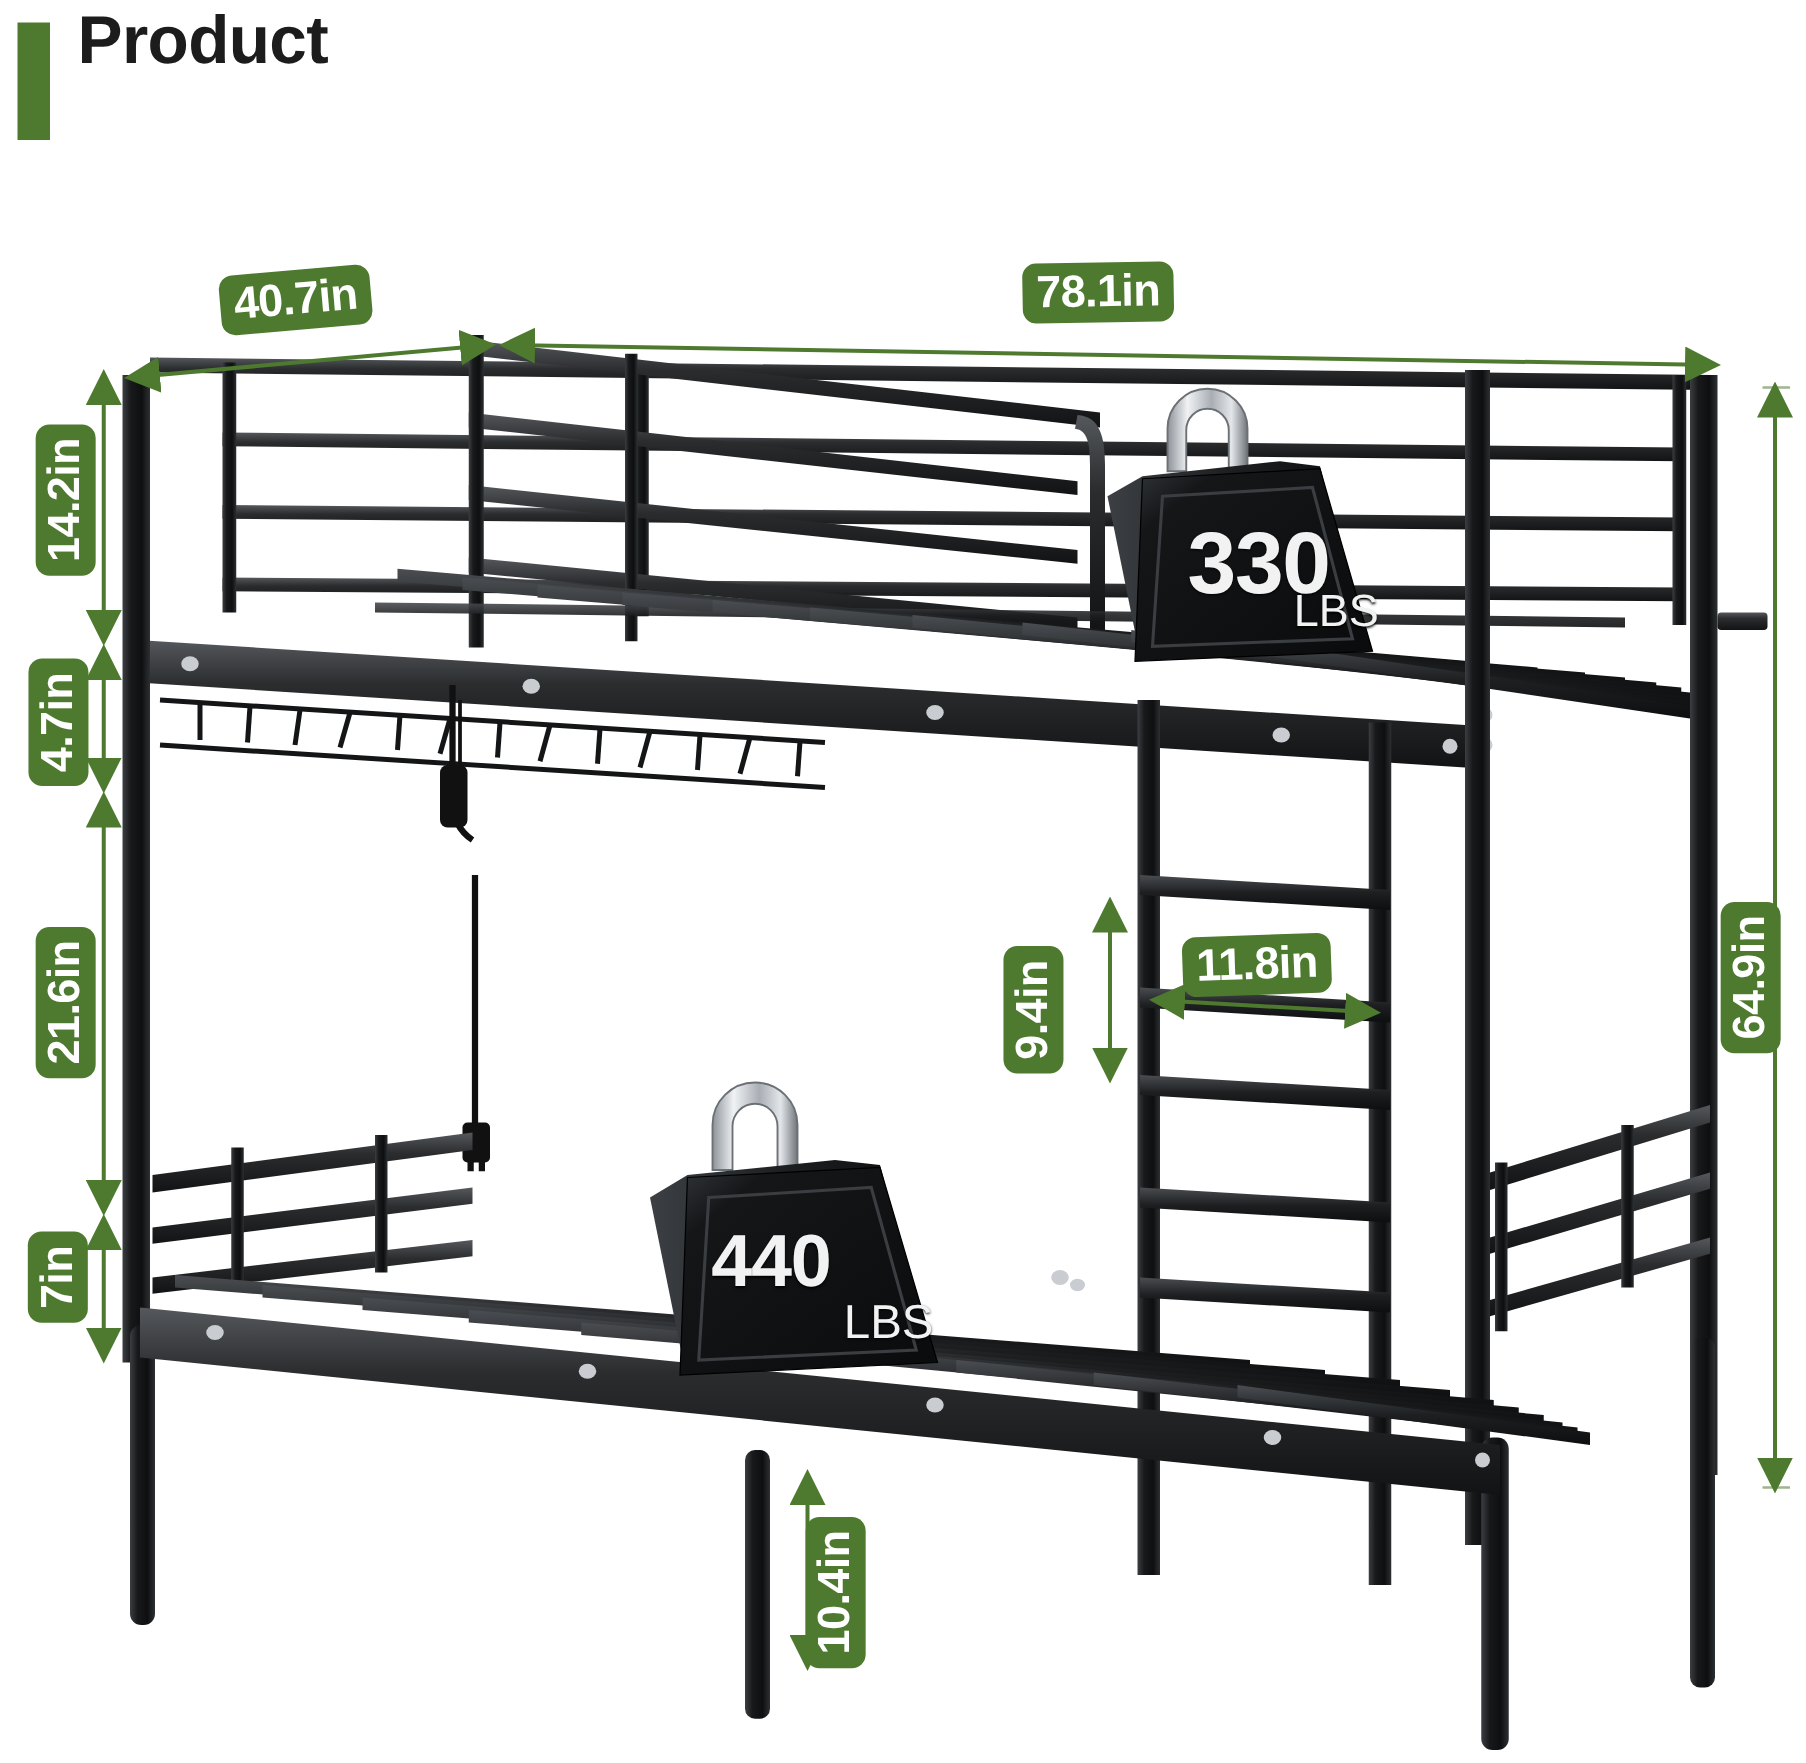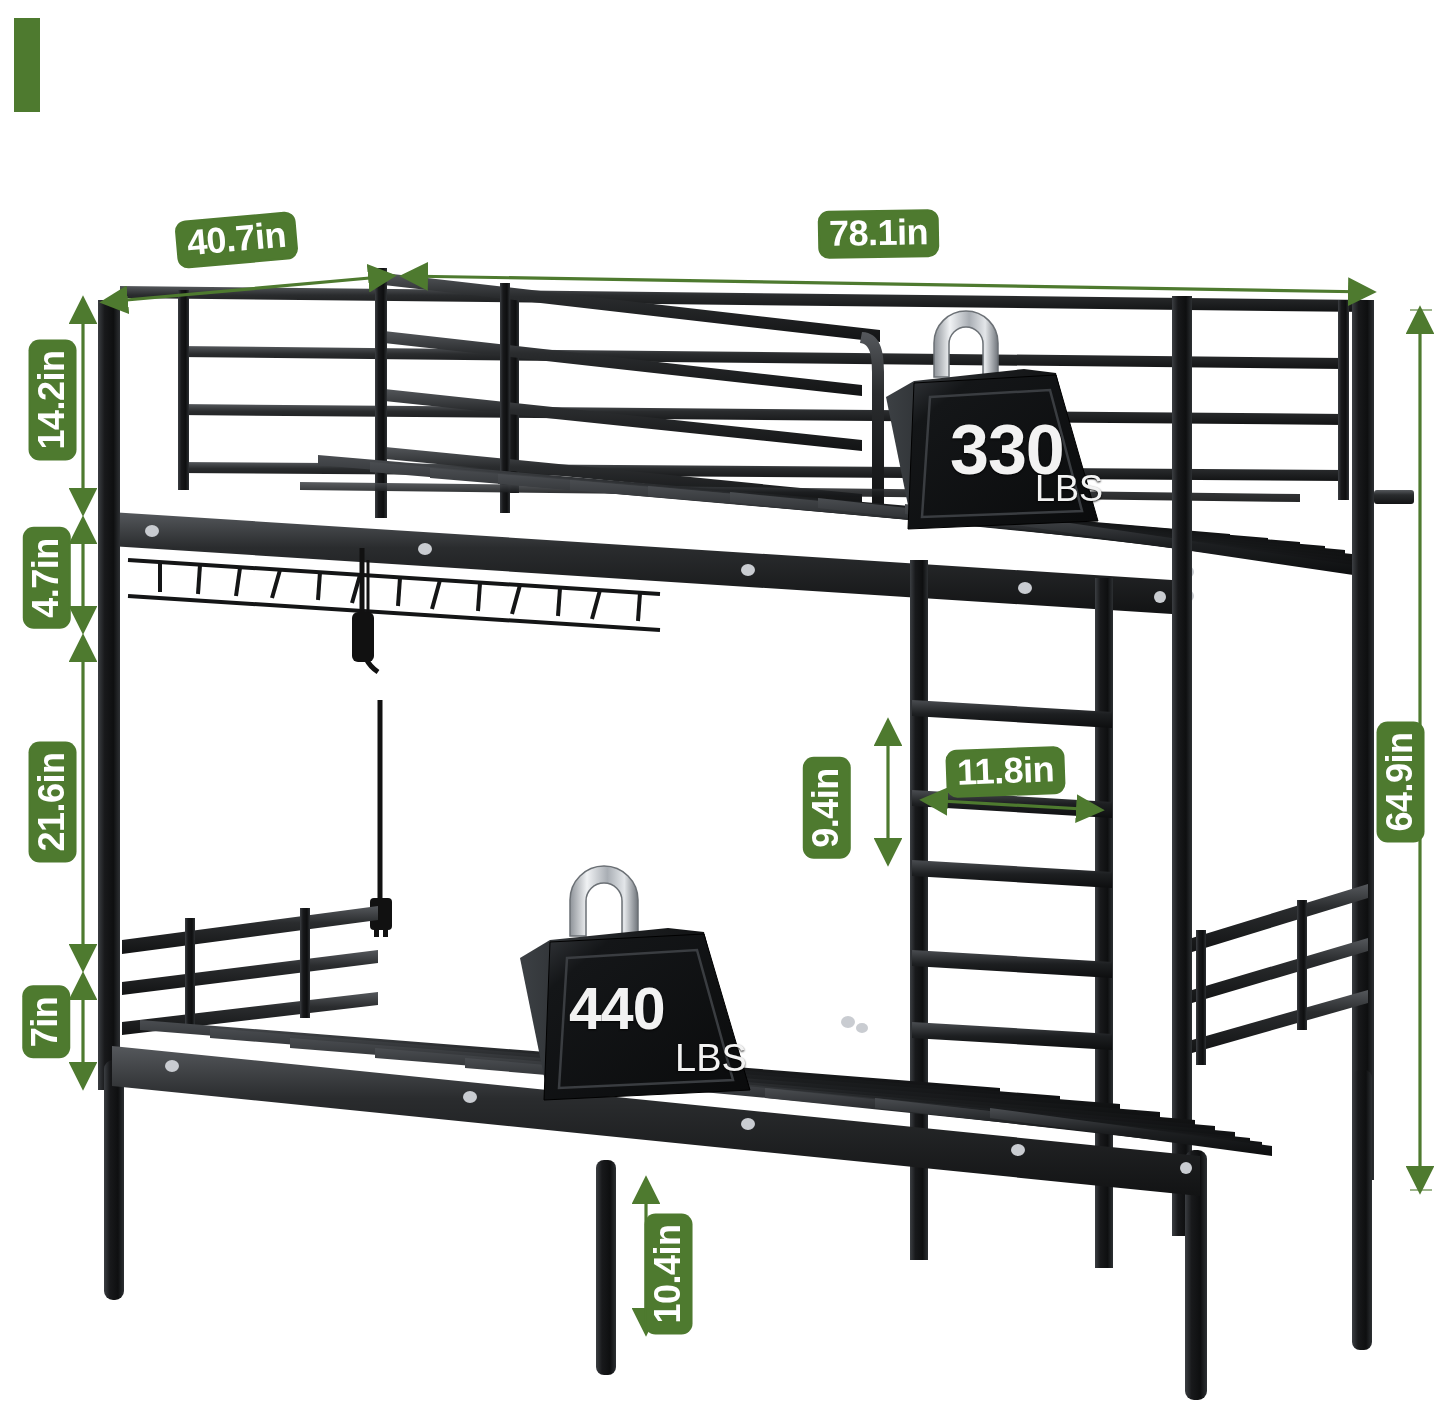--- a/index.html
+++ b/index.html
@@ -32,21 +32,21 @@
                letter-spacing:-1px;text-shadow:0 1px 2px rgba(0,0,0,.9);}
   .weight .lbs{position:absolute;color:#f2f2f2;font-weight:400;
                letter-spacing:0px;text-shadow:0 1px 2px rgba(0,0,0,.9);}
 </style>
 </head>
 <body>
 
 <div id="header">
   <div id="accent-bar"></div>
   <div id="title">
-    <br>
+    <span>Product</span><br>
   </div>
 </div>
 
 <div id="stage">
 
 <svg id="bed-svg" width="1445" height="1410" viewBox="0 0 1445 1410">
   <defs>
     <linearGradient id="gBar" x1="0" y1="0" x2="0" y2="1">
       <stop offset="0%" stop-color="#55585c"></stop>
       <stop offset="35%" stop-color="#2a2c2e"></stop>

